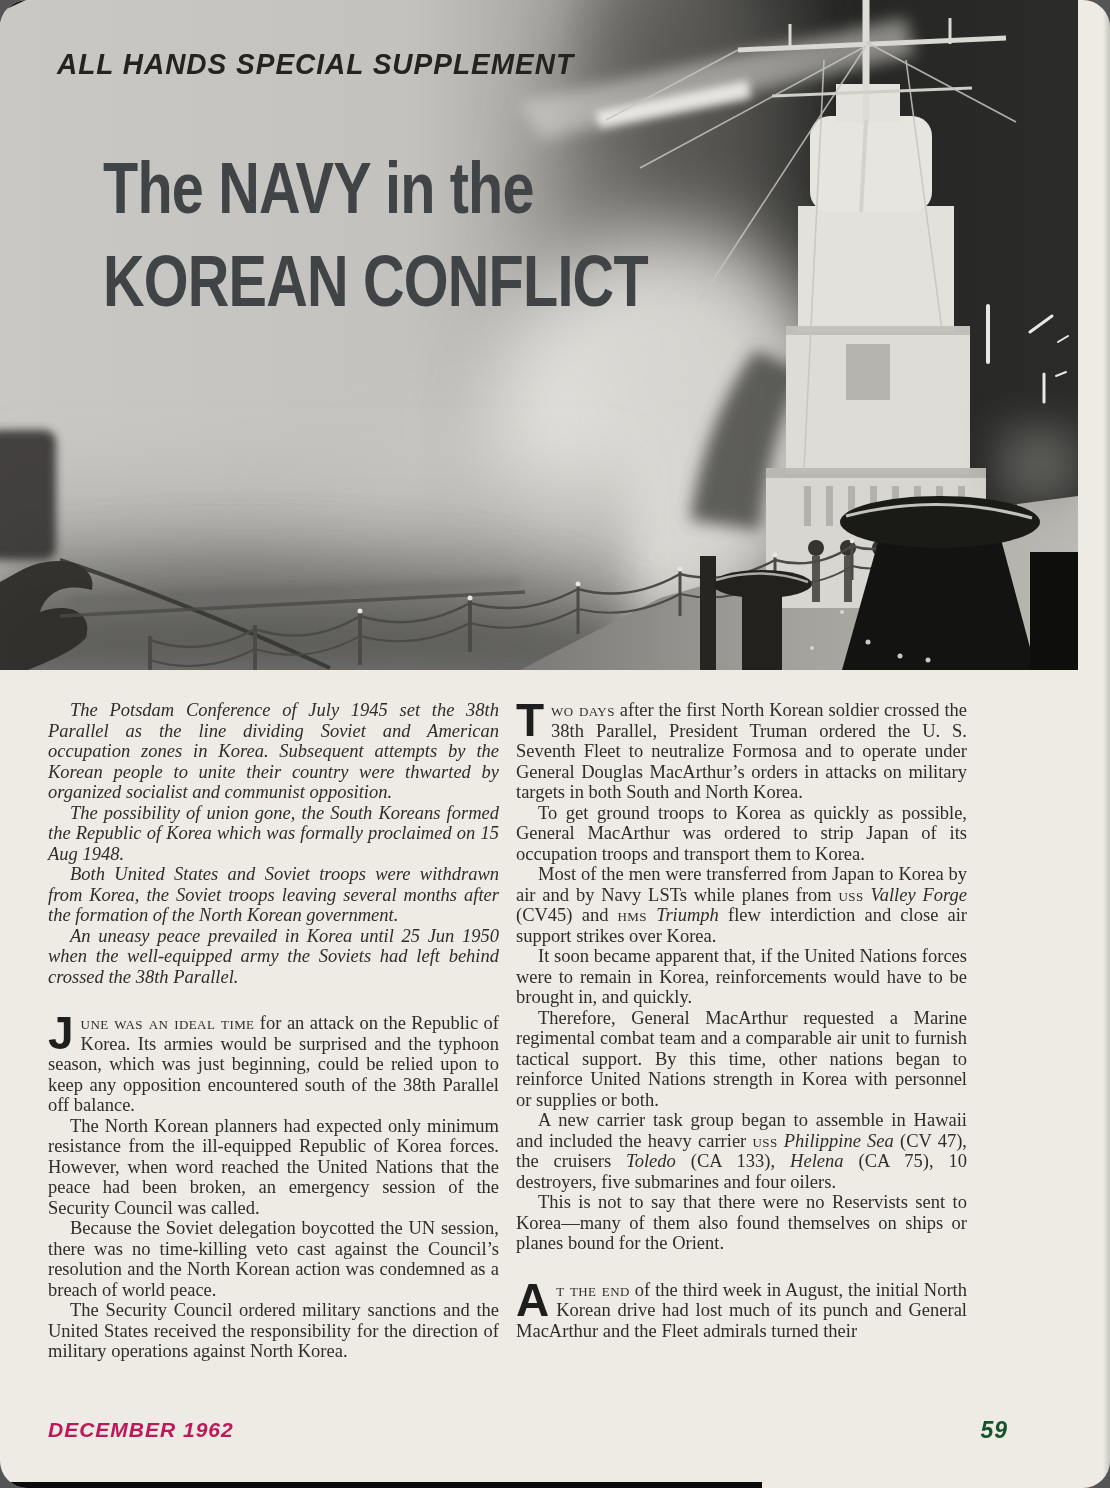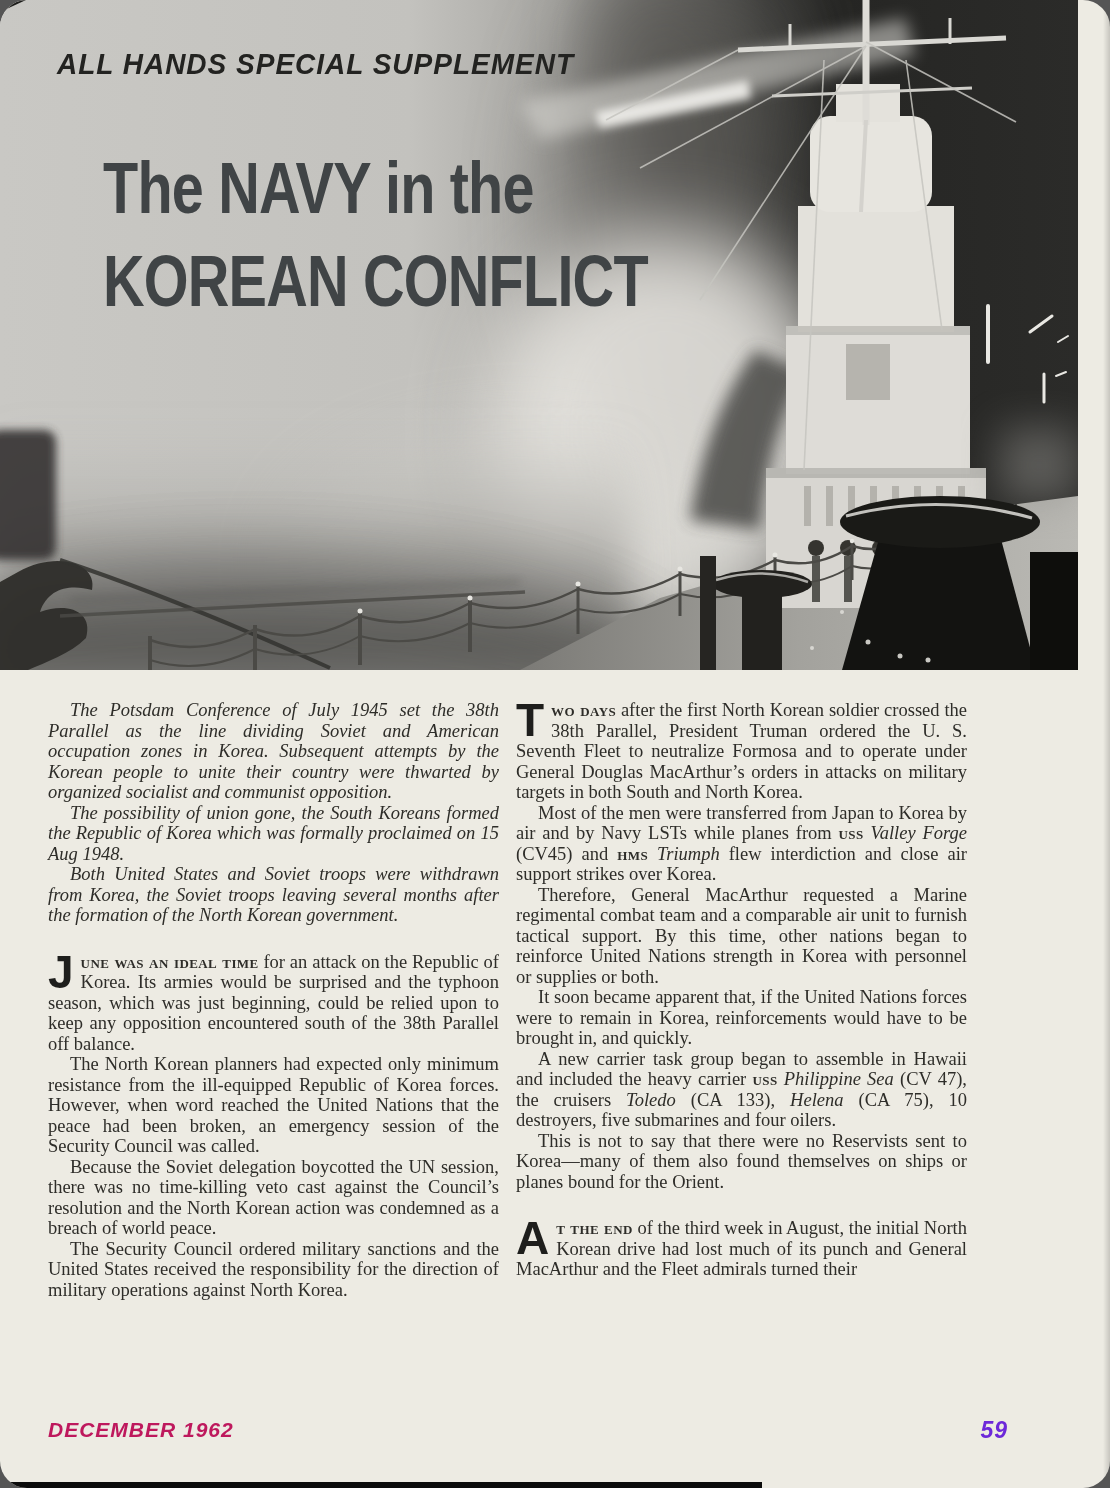--- a/index.html
+++ b/index.html
@@ -33,32 +33,32 @@
     margin:0;font-size:18.5px;line-height:20.5px;text-align:justify;
     color:#2e2d29;
   }
   .para.indent{text-indent:22px;}
   .para.italic{font-style:italic;}
   .para.gap-above{margin-top:26px;}
   .dropcap{
     float:left;font-family:"Liberation Sans",sans-serif;font-weight:bold;
     font-size:46px;line-height:34px;padding-top:3px;margin:0 7px 0 0;color:#1e1e1c;
   }
-  .sc{font-variant:small-caps;letter-spacing:0.4px;font-weight:bold;}
+  .sc{font-variant:small-caps;letter-spacing:0.4px;}
   .em{font-style:italic;}
   
   .footer-issue{
     position:absolute;left:48px;top:1418px;
     font-family:"Liberation Sans",sans-serif;font-style:italic;font-weight:bold;
     font-size:21px;letter-spacing:1px;color:#be185d;
   }
   .footer-page{
     position:absolute;left:930px;top:1417px;width:78px;text-align:right;
     font-family:"Liberation Sans",sans-serif;font-style:italic;font-weight:bold;
-    font-size:23px;color:#6d28d9;letter-spacing:1px;
+    font-size:23px;color:#14532d;letter-spacing:1px;
   }
   
   .scan-bar{position:absolute;left:0;bottom:0;width:762px;height:6px;background:#0b0b0b;}
   .edge-right{position:absolute;right:0;top:0;width:7px;height:100%;
     background:linear-gradient(to left,rgba(0,0,0,0.16),rgba(0,0,0,0));}
   .corner-nick{position:absolute;left:0;top:0;width:0;height:0;
     border-top:12px solid #1d1d1b;border-right:26px solid transparent;}
 </style>
 </head>
 <body>
@@ -237,30 +237,32 @@
 
   <div class="supplement">ALL HANDS SPECIAL SUPPLEMENT</div>
   <h1 class="title-line l1" style="margin:0;">The NAVY in the</h1>
   <h1 class="title-line l2" style="margin:0;">KOREAN CONFLICT</h1>
 
   <div class="columns">
     <div class="col">
         <p class="para italic indent"><span>The Potsdam Conference of July 1945 set the 38th Parallel as the line dividing Soviet and American occupation zones in Korea. Subsequent attempts by the Korean people to unite their country were thwarted by organized socialist and communist opposition.</span></p>
         <p class="para italic indent"><span>The possibility of union gone, the South Koreans formed the Republic of Korea which was formally proclaimed on 15 Aug 1948.</span></p>
         <p class="para italic indent"><span>Both United States and Soviet troops were withdrawn from Korea, the Soviet troops leaving several months after the formation of the North Korean government.</span></p>
+        <p class="para italic indent"><span>An uneasy peace prevailed in Korea until 25 Jun 1950 when the well-equipped army the Soviets had left behind crossed the 38th Parallel.</span></p>
         <p class="para gap-above"><span class="dropcap">J</span><span class="sc">une was an ideal time</span><span> for an attack on the Republic of Korea. Its armies would be surprised and the typhoon season, which was just beginning, could be relied upon to keep any opposition encountered south of the 38th Parallel off balance.</span></p>
         <p class="para indent"><span>The North Korean planners had expected only minimum resistance from the ill-equipped Republic of Korea forces. However, when word reached the United Nations that the peace had been broken, an emergency session of the Security Council was called.</span></p>
         <p class="para indent"><span>Because the Soviet delegation boycotted the UN session, there was no time-killing veto cast against the Council’s resolution and the North Korean action was condemned as a breach of world peace.</span></p>
         <p class="para indent"><span>The Security Council ordered military sanctions and the United States received the responsibility for the direction of military operations against North Korea.</span></p>
       </div>
     <div class="col">
         <p class="para"><span class="dropcap">T</span><span class="sc">wo days</span><span> after the first North Korean soldier crossed the 38th Parallel, President Truman ordered the U. S. Seventh Fleet to neutralize Formosa and to operate under General Douglas MacArthur’s orders in attacks on military targets in both South and North Korea.</span></p>
+        <p class="para indent"><span>To get ground troops to Korea as quickly as possible, General MacArthur was ordered to strip Japan of its occupation troops and transport them to Korea.</span></p>
         <p class="para indent"><span>Most of the men were transferred from Japan to Korea by air and by Navy LSTs while planes from </span><span class="sc">uss</span><span> </span><span class="em">Valley Forge</span><span> (CV45) and </span><span class="sc">hms</span><span> </span><span class="em">Triumph</span><span> flew interdiction and close air support strikes over Korea.</span></p>
+        <p class="para indent"><span>It soon became apparent that, if the United Nations forces were to remain in Korea, reinforcements would have to be brought in, and quickly.</span></p>
         <p class="para indent"><span>Therefore, General MacArthur requested a Marine regimental combat team and a comparable air unit to furnish tactical support. By this time, other nations began to reinforce United Nations strength in Korea with personnel or supplies or both.</span></p>
-        <p class="para indent"><span>It soon became apparent that, if the United Nations forces were to remain in Korea, reinforcements would have to be brought in, and quickly.</span></p>
         <p class="para indent"><span>A new carrier task group began to assemble in Hawaii and included the heavy carrier </span><span class="sc">uss</span><span> </span><span class="em">Philippine Sea</span><span> (CV 47), the cruisers </span><span class="em">Toledo</span><span> (CA 133), </span><span class="em">Helena</span><span> (CA 75), 10 destroyers, five submarines and four oilers.</span></p>
         <p class="para indent"><span>This is not to say that there were no Reservists sent to Korea—many of them also found themselves on ships or planes bound for the Orient.</span></p>
         <p class="para gap-above"><span class="dropcap">A</span><span class="sc">t the end</span><span> of the third week in August, the initial North Korean drive had lost much of its punch and General MacArthur and the Fleet admirals turned their</span></p>
       </div>
   </div>
 
   <div class="footer-issue">DECEMBER 1962</div>
   <div class="footer-page">59</div>
 
   <div class="corner-nick"></div>

